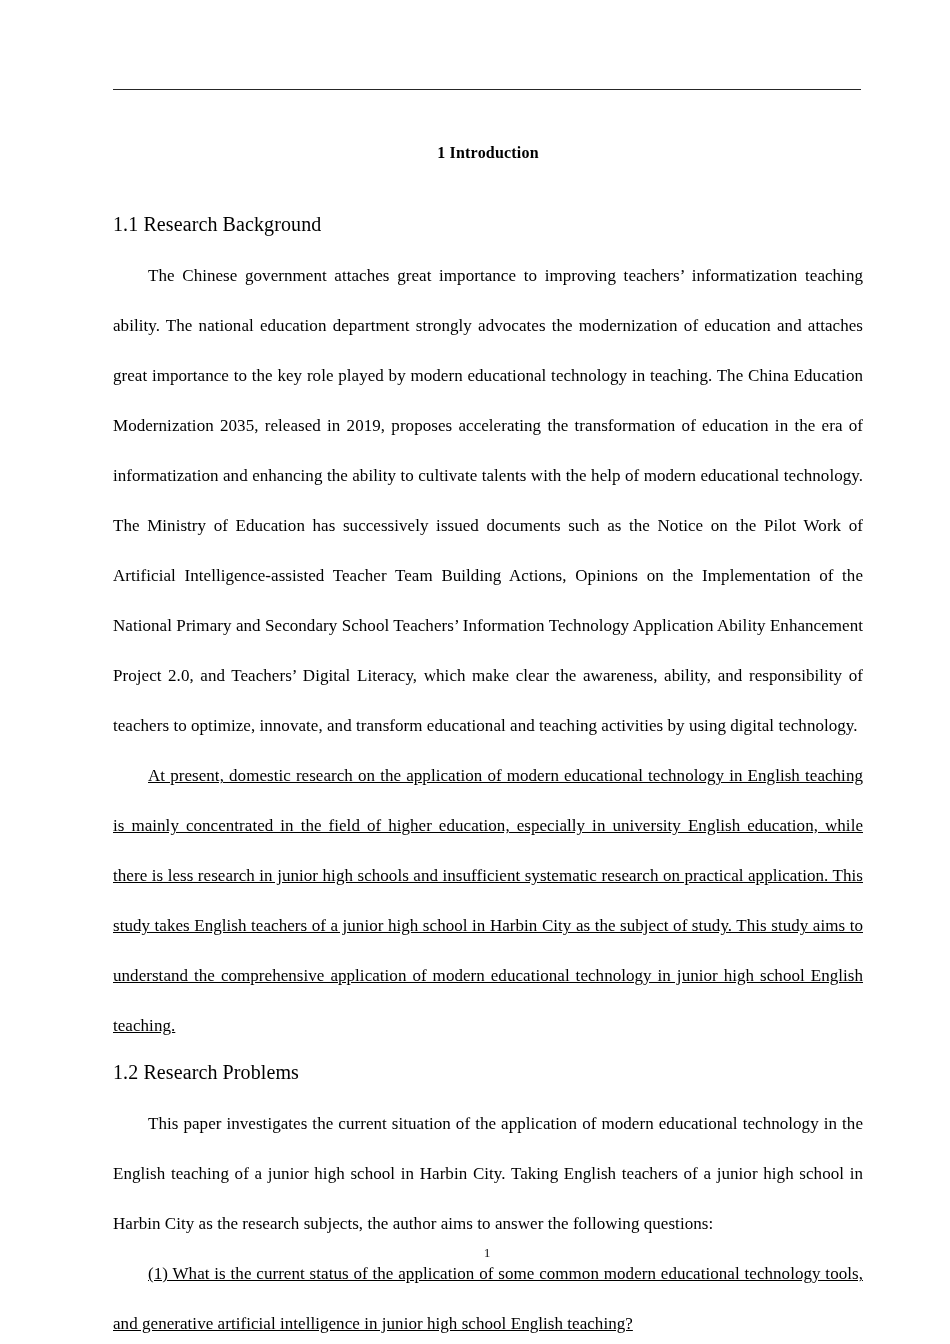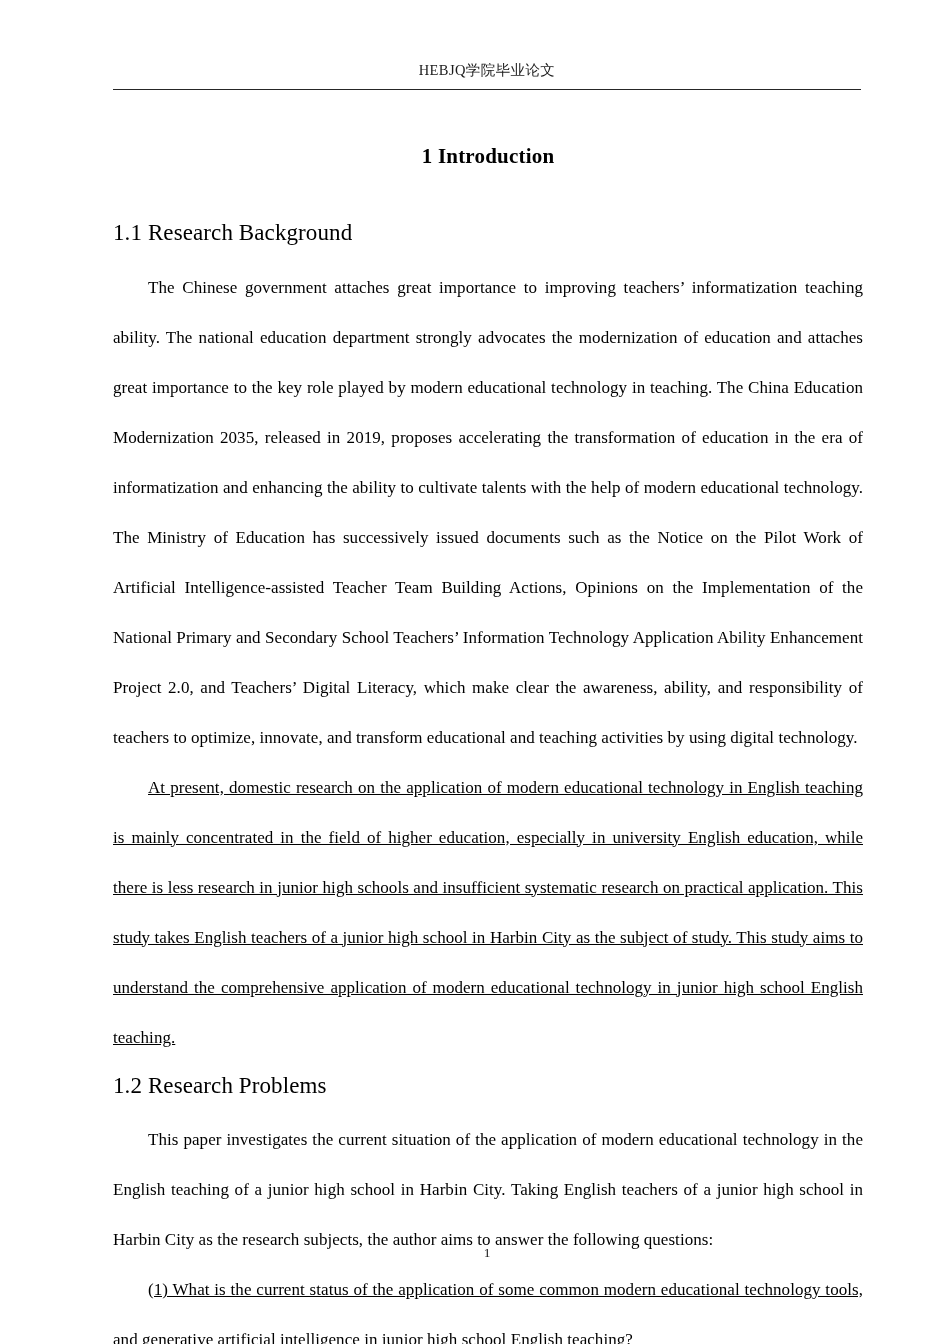--- a/index.html
+++ b/index.html
@@ -48,31 +48,31 @@
 
   
   .content {
     position: absolute;
     top: 112px;
     left: 113px;
     width: 750px;
   }
 
   .doc-title {
-    font-size: 21px;
+    font-size: 16px;
     font-weight: bold;
     text-align: center;
     margin: 30px 0 0 0;
     line-height: 1.4;
     letter-spacing: 0.2px;
     font-family: Liberation Serif, serif;
   }
 
   .section-heading {
-    font-size: 23px;
+    font-size: 20px;
     font-weight: normal;
     margin: 0;
     line-height: 1.4;
     letter-spacing: 0.1px;
   }
 
   .heading-1-1 { margin-top: 46px; }
   .heading-1-2 { margin-top: 7px; }
 
   .body-para {
@@ -106,23 +106,20 @@
     color: #1a1a1a;
     line-height: 1;
     display: block;
   }
 </style>
 </head>
 <body>
 
 <div class="page">
 
-  <div class="page-header">
-    <span class="header-text">HEBJQ学院毕业论文</span>
-  </div>
   <div class="header-rule"></div>
 
   <div class="content">
 
     <h1 class="doc-title">1 Introduction</h1>
 
     <h2 class="section-heading heading-1-1">1.1 Research Background</h2>
 
     <p class="body-para para-first">The Chinese government attaches great importance to improving teachers’ informatization teaching ability. The national education department strongly advocates the modernization of education and attaches great importance to the key role played by modern educational technology in teaching. The China Education Modernization 2035, released in 2019, proposes accelerating the transformation of education in the era of informatization and enhancing the ability to cultivate talents with the help of modern educational technology. The Ministry of Education has successively issued documents such as the Notice on the Pilot Work of Artificial Intelligence-assisted Teacher Team Building Actions, Opinions on the Implementation of the National Primary and Secondary School Teachers’ Information Technology Application Ability Enhancement Project 2.0, and Teachers’ Digital Literacy, which make clear the awareness, ability, and responsibility of teachers to optimize, innovate, and transform educational and teaching activities by using digital technology.</p>
 

